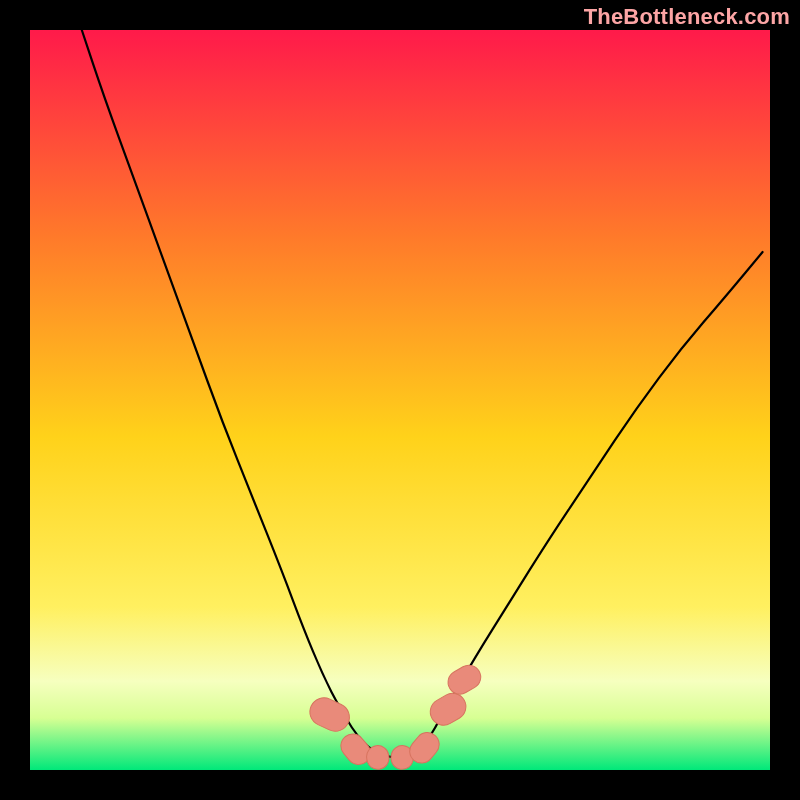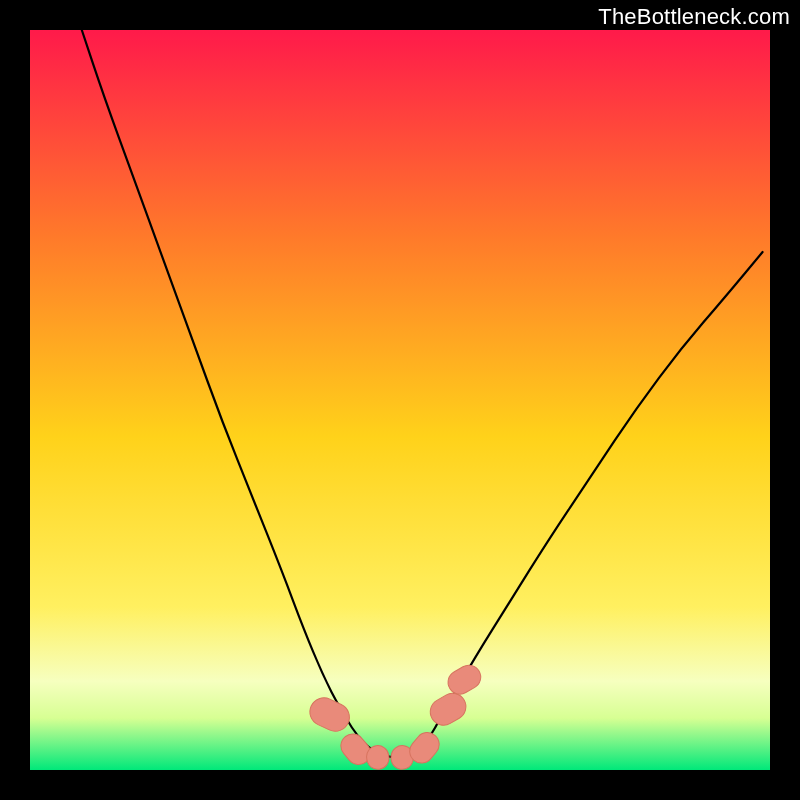--- a/index.html
+++ b/index.html
@@ -15,22 +15,22 @@
     position: relative;
     width: 800px;
     height: 800px;
     background: #000;
   }
   .watermark {
     position: absolute;
     top: 4px;
     right: 10px;
     font-size: 22px;
-    font-weight: 400;
-    color: #ffffff;
+    font-weight: 700;
+    color: #fca5a5;
     letter-spacing: 0.2px;
     z-index: 10;
   }
   svg {
     display: block;
   }
 </style>
 </head>
 <body>
 

